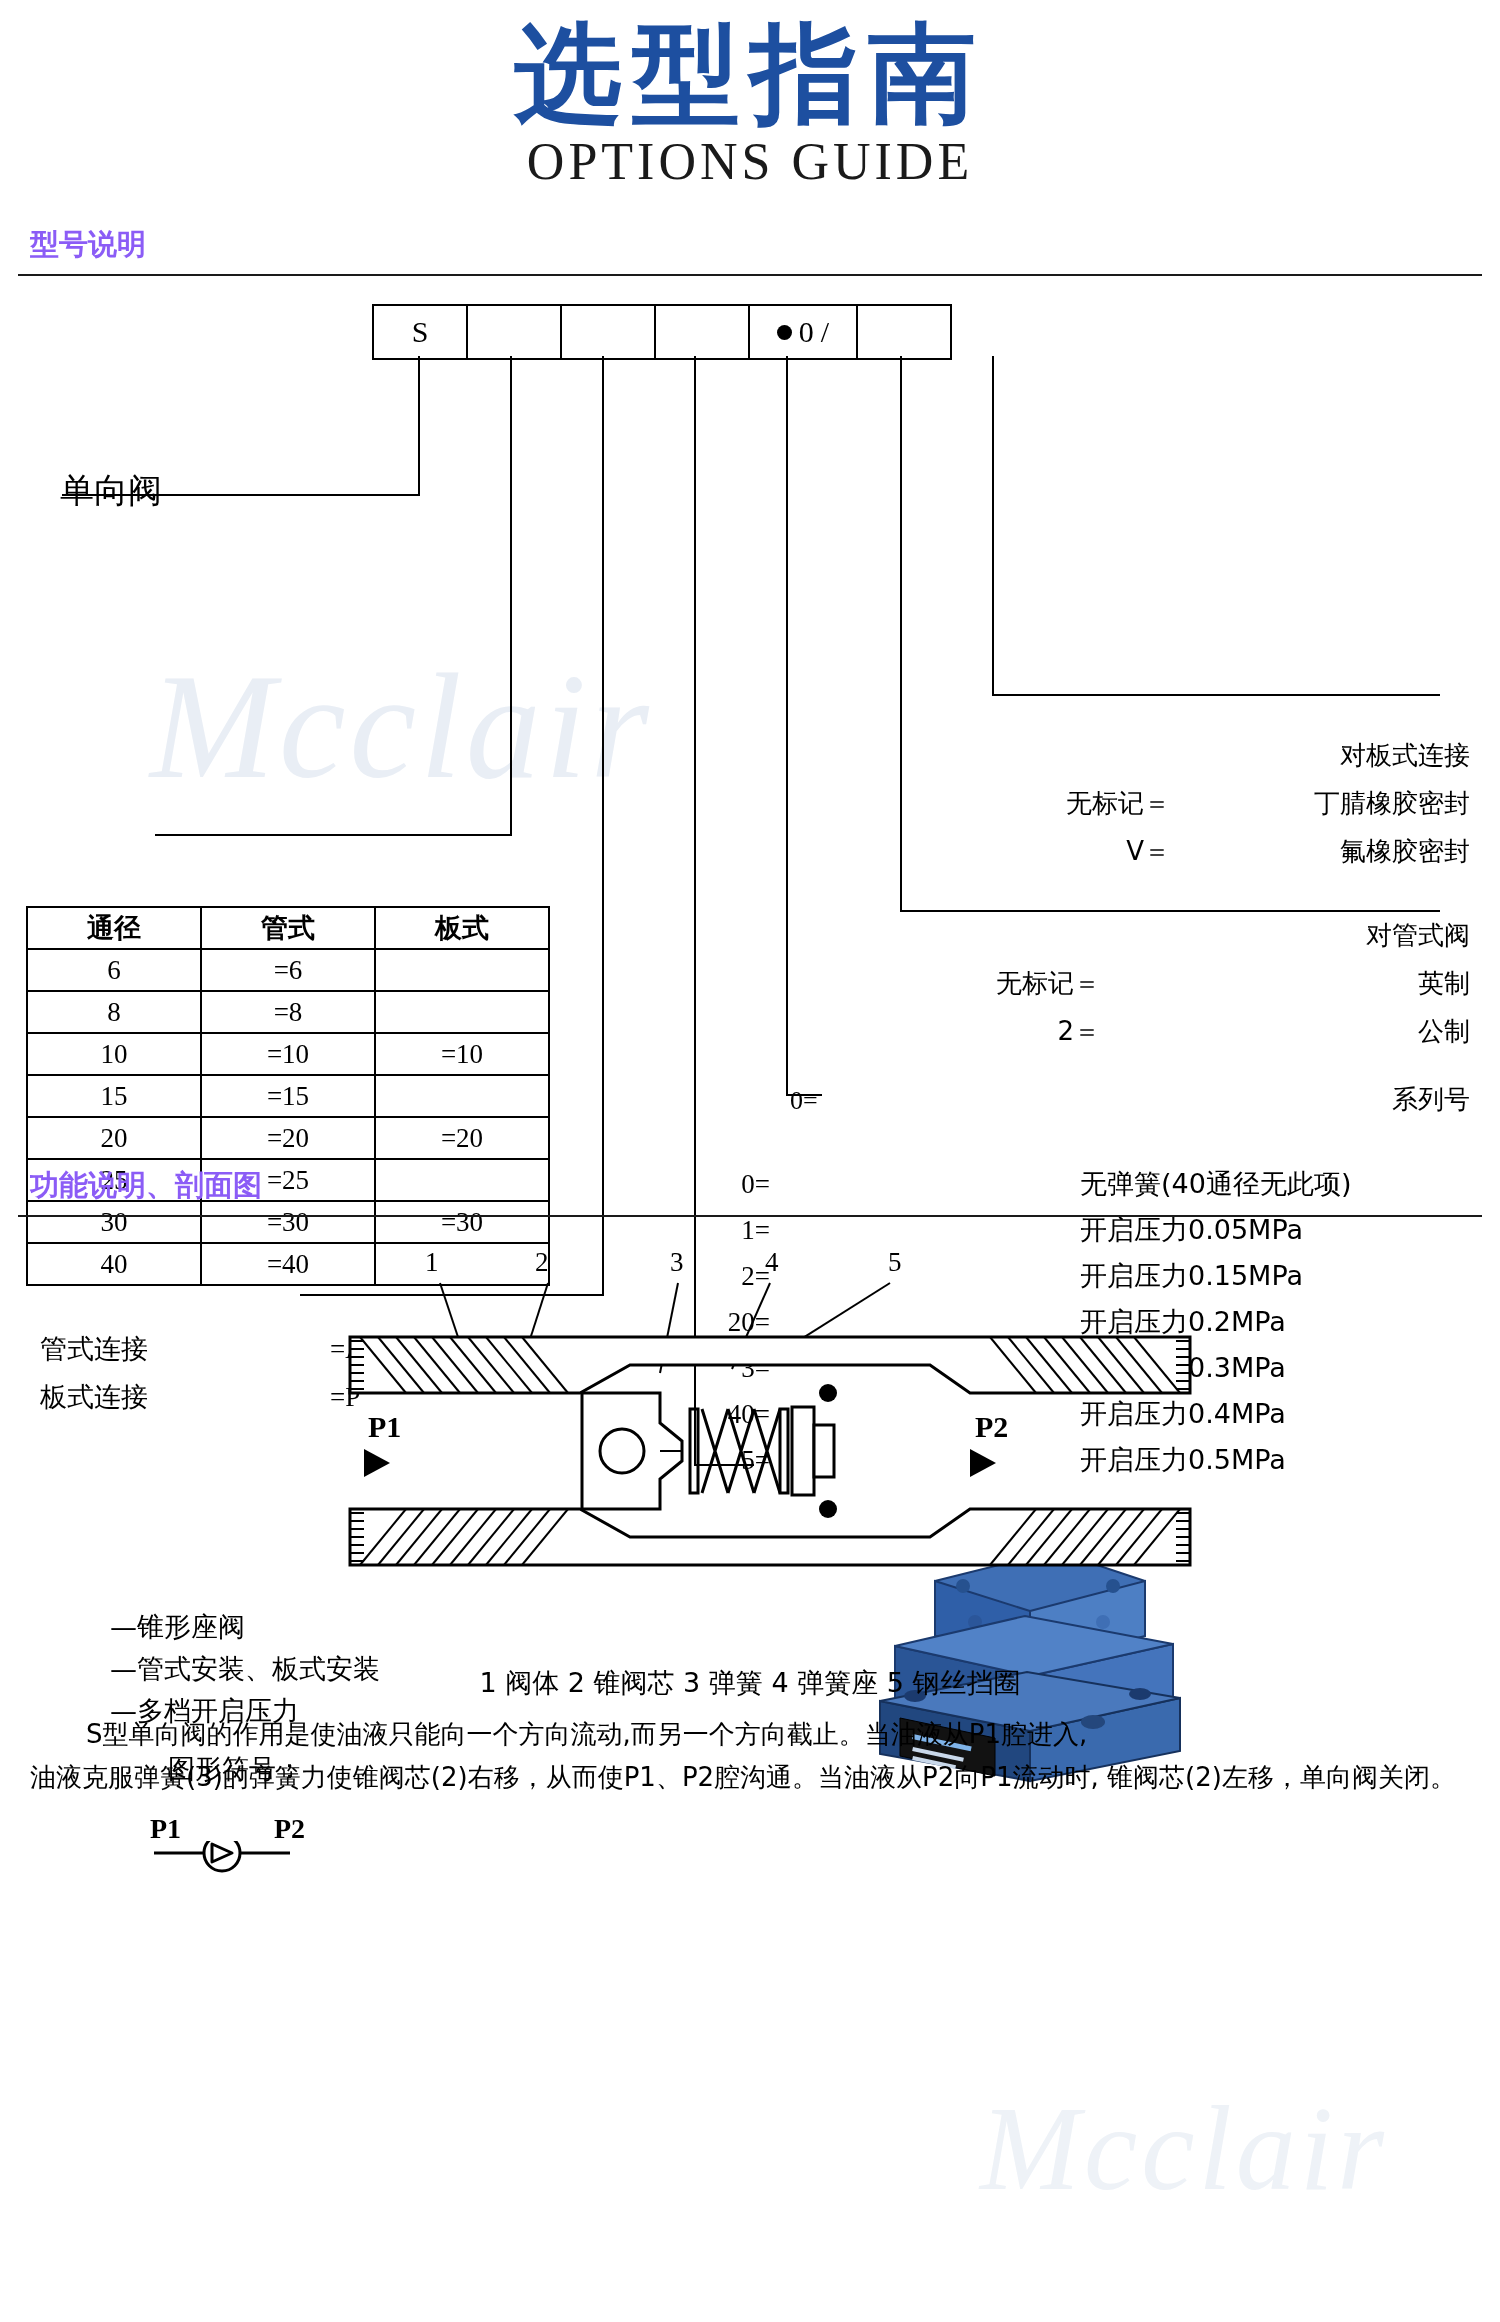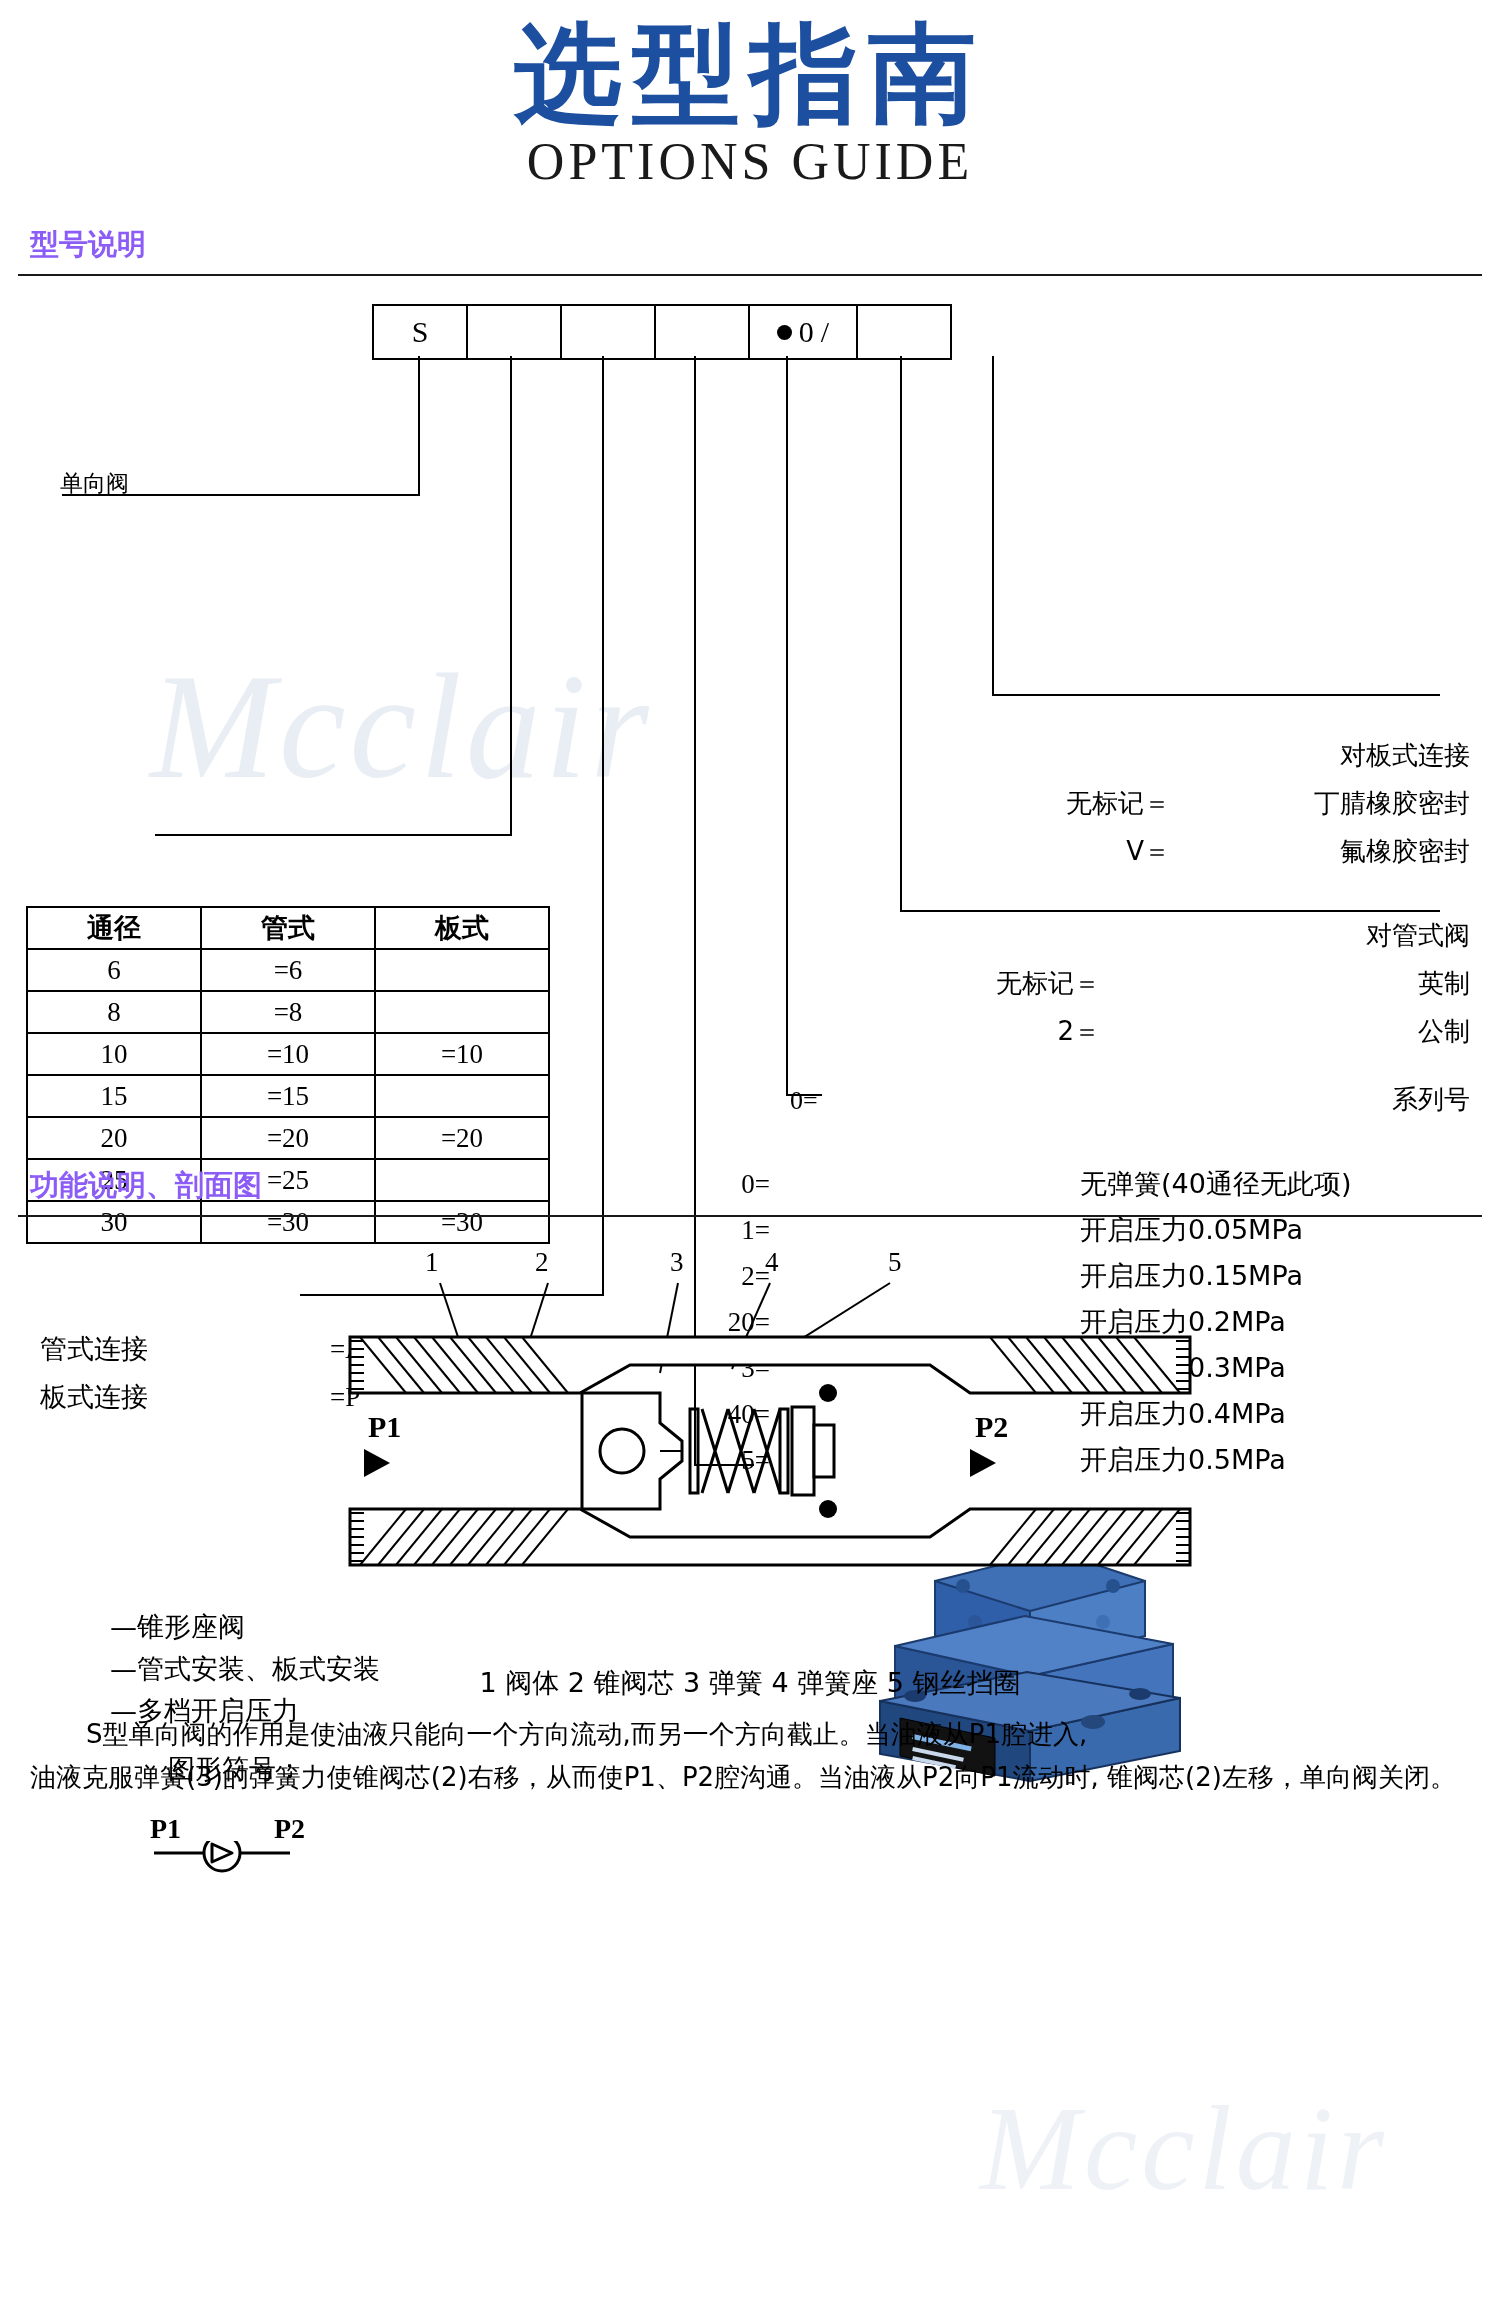--- a/index.html
+++ b/index.html
@@ -60,21 +60,21 @@
   .slash{font-size:30px;}
 
   
   .ln{position:absolute;background:#000;}
   .lnh{height:2px;}
   .lnv{width:2px;}
 
   
   .lbl-left{
     position:absolute;left:58px;top:480px;
-    font-family:Liberation Sans, sans-serif;font-size:23px;font-weight:500;
+    font-family:Liberation Sans, sans-serif;font-size:34px;font-weight:500;
   }
 
   
   .rt{position:absolute;font-family:"DejaVu Sans", sans-serif;font-size:26px;}
   .rt-r{text-align:right;}
 
   
   .tbl{
     position:absolute;left:26px;top:620px;border-collapse:collapse;
     font-family:"Liberation Serif", serif;
@@ -278,20 +278,25 @@
       </tr>
       <tr>
         <td>25</td>
         <td>=25</td>
         <td class="empty"></td>
       </tr>
       <tr>
         <td>30</td>
         <td>=30</td>
         <td>=30</td>
+      </tr>
+      <tr>
+        <td>40</td>
+        <td>=40</td>
+        <td class="empty"></td>
       </tr>
     </tbody>
       </table>
 
     <div class="conn-rows">
       <div class="row">
         <span class="nm">管式连接</span>
         <span class="eq">=A</span>
       </div>
       <div class="row">

